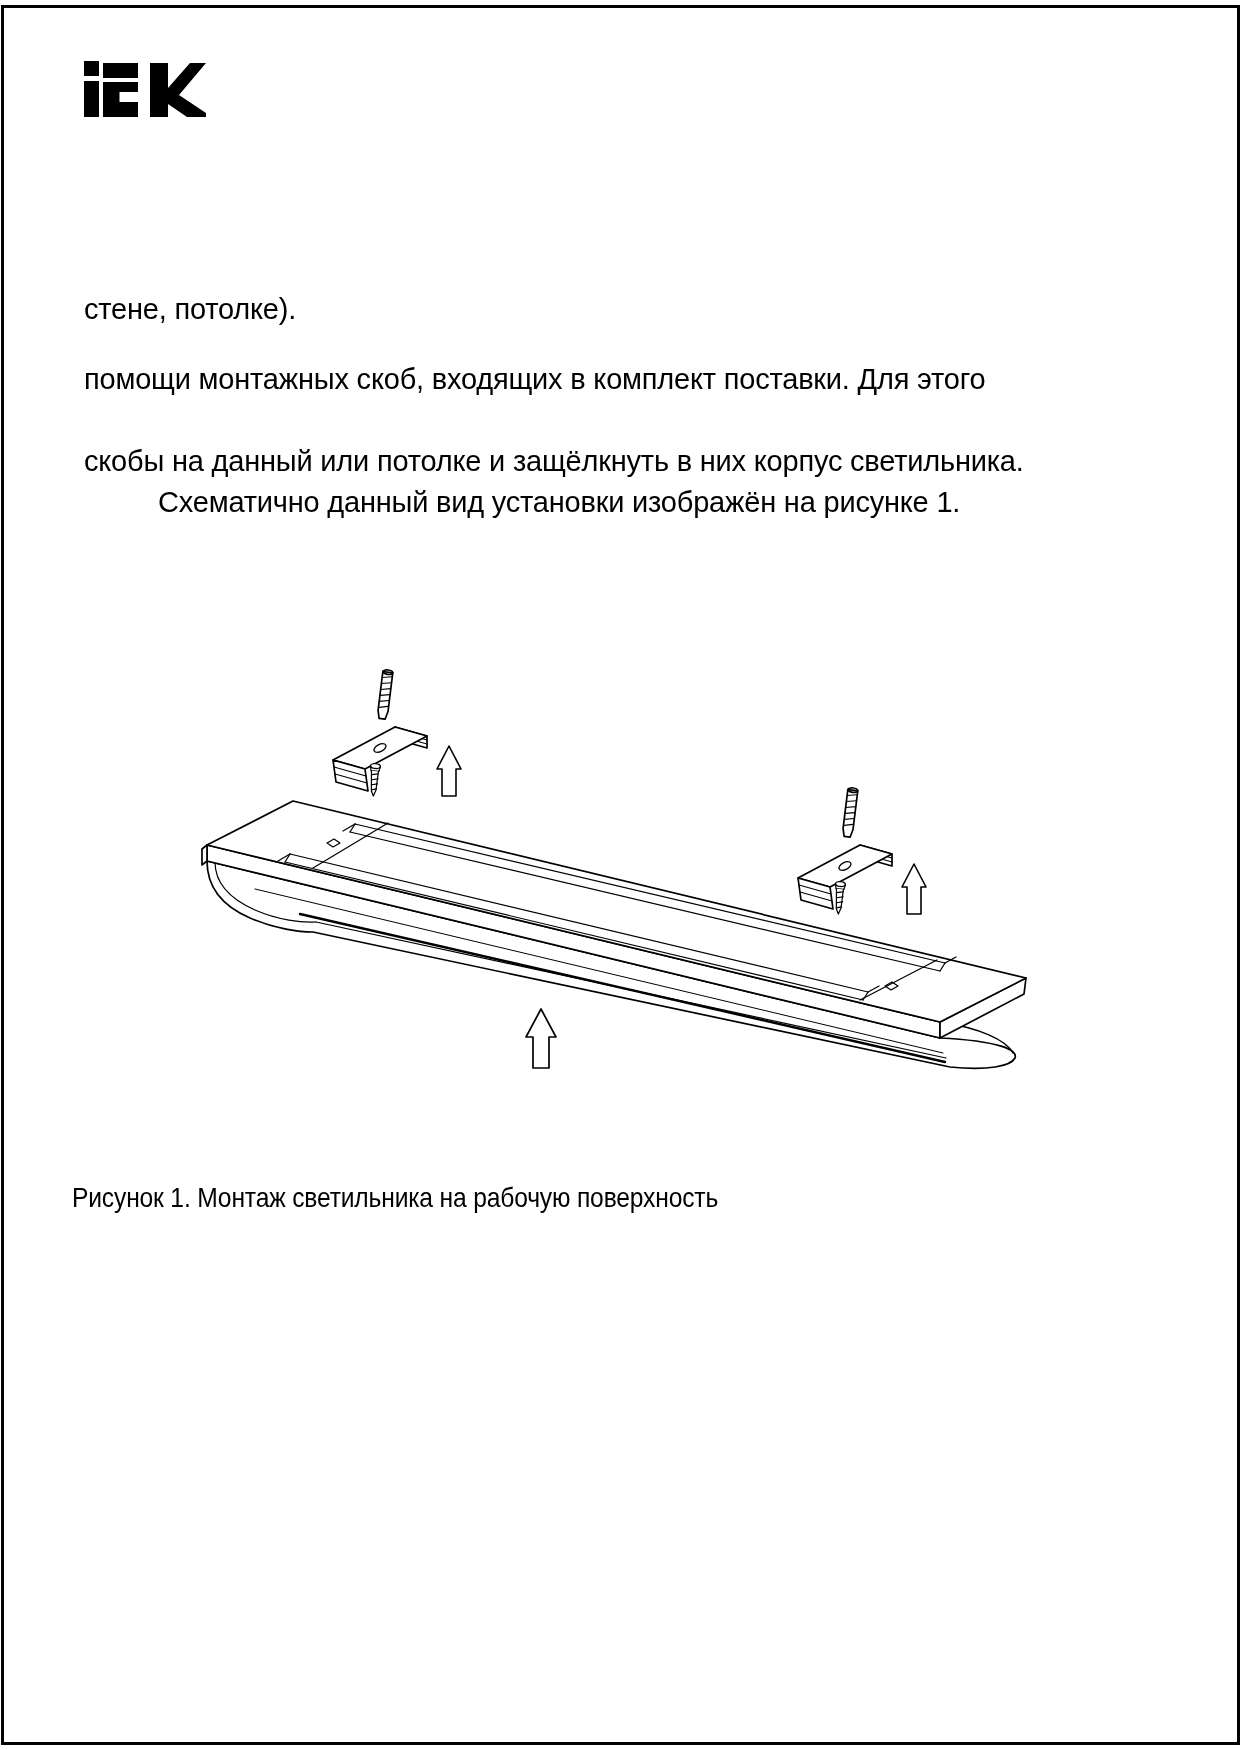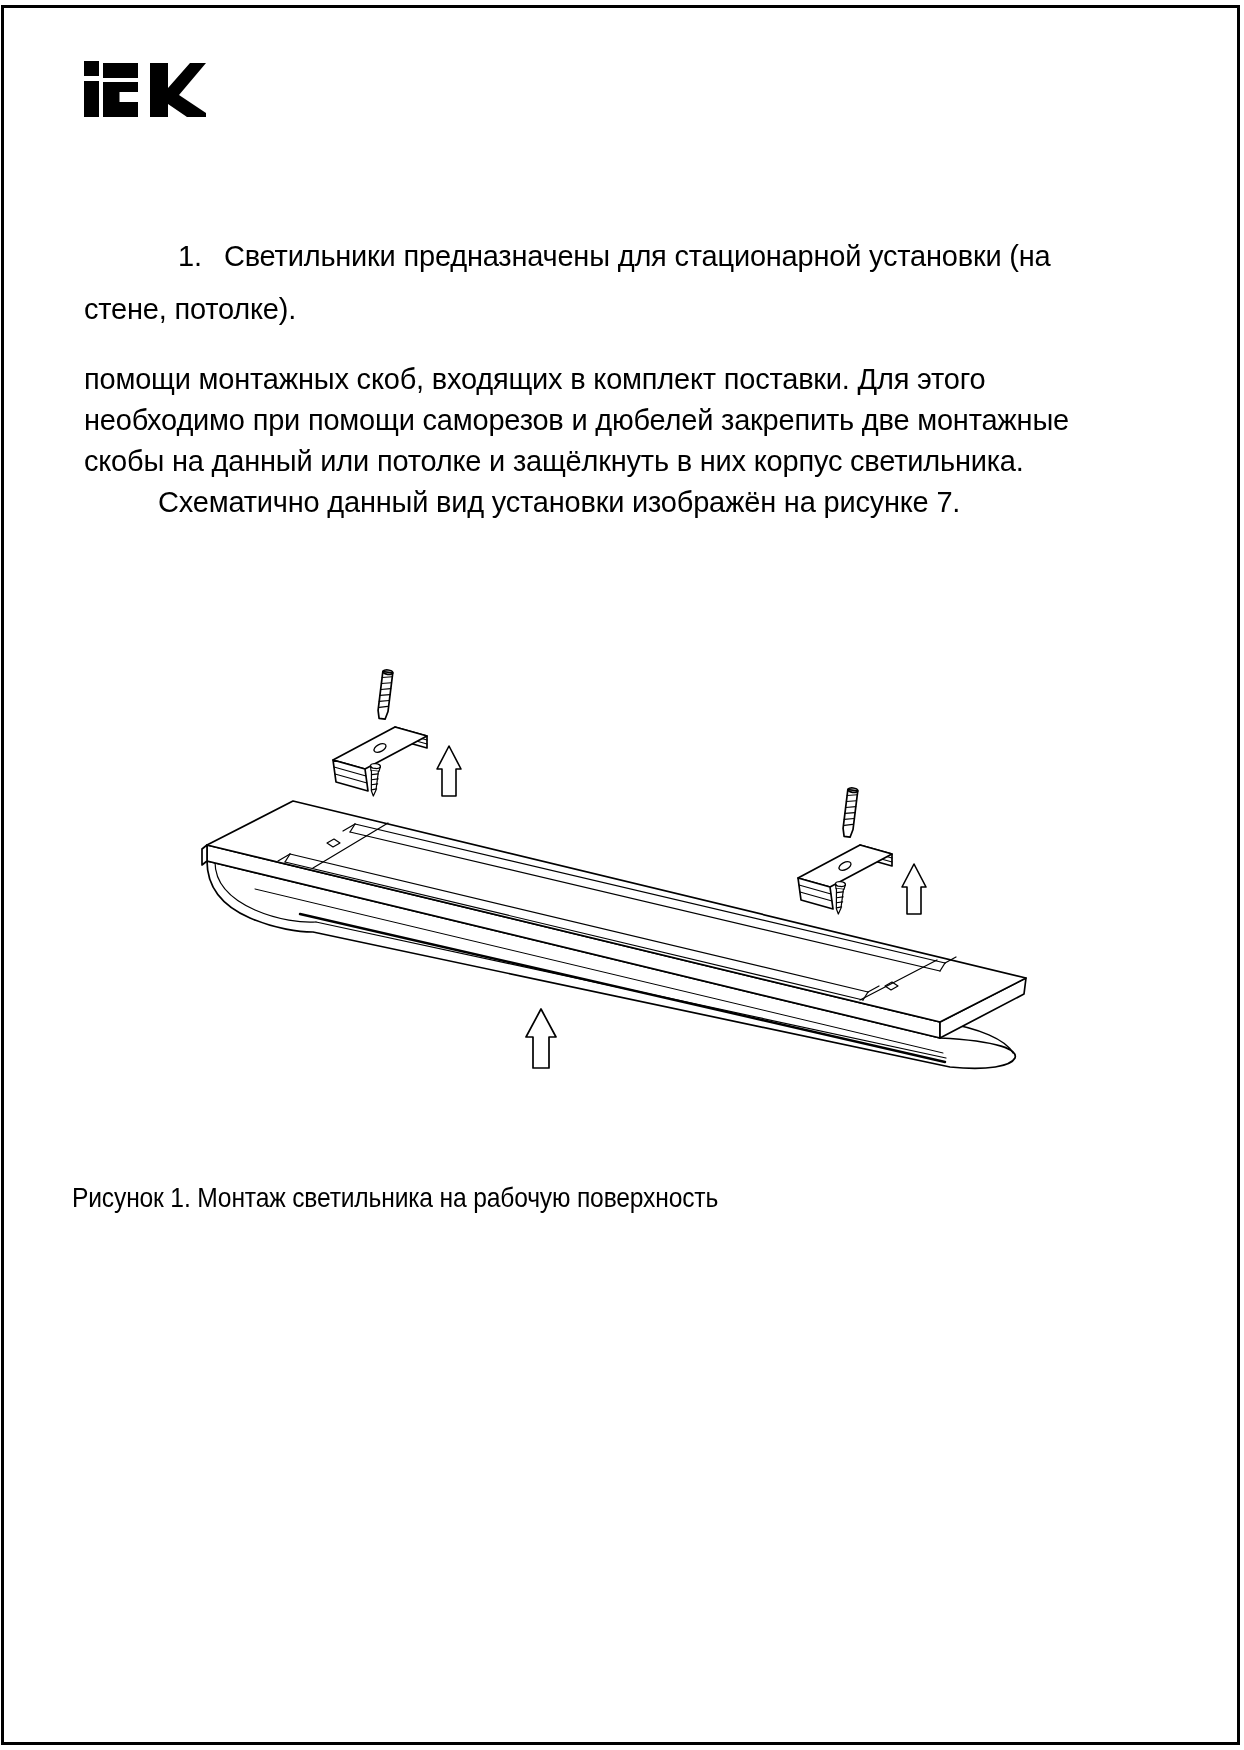--- a/index.html
+++ b/index.html
@@ -43,28 +43,26 @@
     <g fill="#000" stroke="none">
       <rect x="0" y="1" width="15" height="15"></rect>
       <rect x="0" y="21" width="15" height="36"></rect>
       <rect x="19" y="3" width="35" height="15"></rect>
       <path d="M19,22 H54 V32 H35.5 V42 H54 V57 H19 Z"></path>
       <rect x="66" y="3" width="18" height="54"></rect>
       <path d="M84,28 L106,3 L122,3 L95,35 L122,53 L122,57 L103,57 L84,44 Z"></path>
     </g>
   </svg>
 
-  <div class="tline" style="top:236px"><span class="num">1.</span><span>Светильники предназначены для стационарной установки (на</span></div>
   <div class="tline" style="top:289px"><span>стене, потолке).</span></div>
 
   <div class="tline" style="top:359px"><span>помощи монтажных скоб, входящих в комплект поставки. Для этого</span></div>
-  <div class="tline" style="top:400px"><span>необходимо при помощи саморезов и дюбелей закрепить две монтажные</span></div>
   <div class="tline" style="top:441px"><span>скобы на данный или потолке и защёлкнуть в них корпус светильника.</span></div>
 
-  <div class="tline" style="top:482px"><span class="ind-small"></span><span>Схематично данный вид установки изображён на рисунке 7.</span></div>
+  <div class="tline" style="top:482px"><span class="ind-small"></span><span>Схематично данный вид установки изображён на рисунке 1.</span></div>
 
   <svg class="fig" width="1244" height="1750" viewBox="0 0 1244 1750" fill="none" stroke="#000" stroke-width="1.7" stroke-linejoin="round" stroke-linecap="round">
 
     <g>
 
       <g>
         <path fill="#fff" d="M207,861
           C207,885 220,905 250,918
           C275,929 300,932 313,932
           L950,1067

